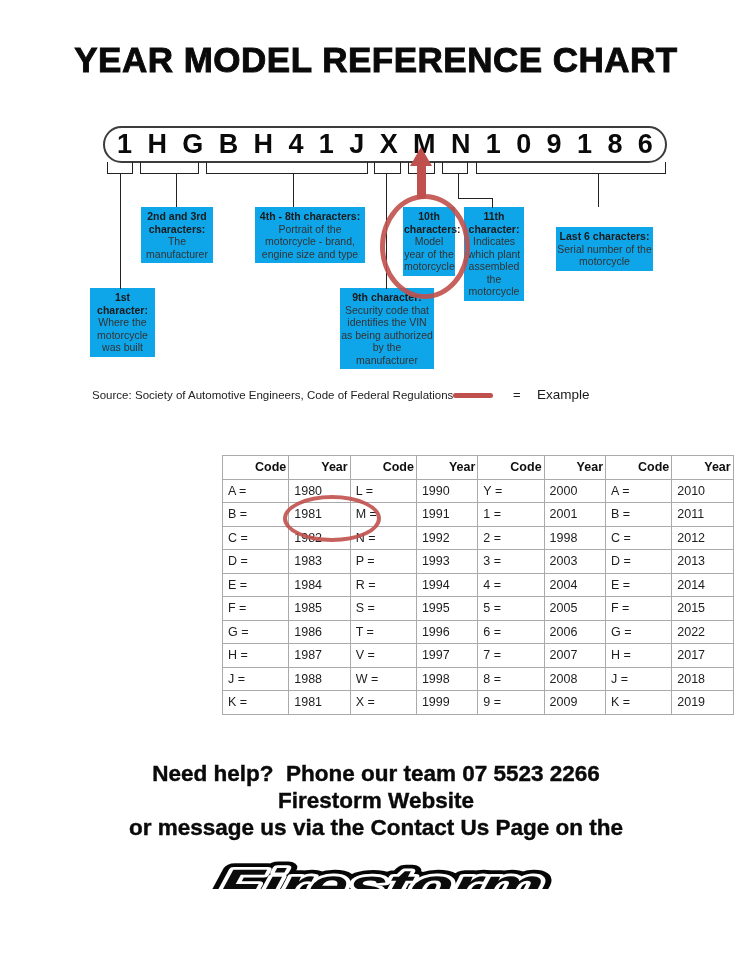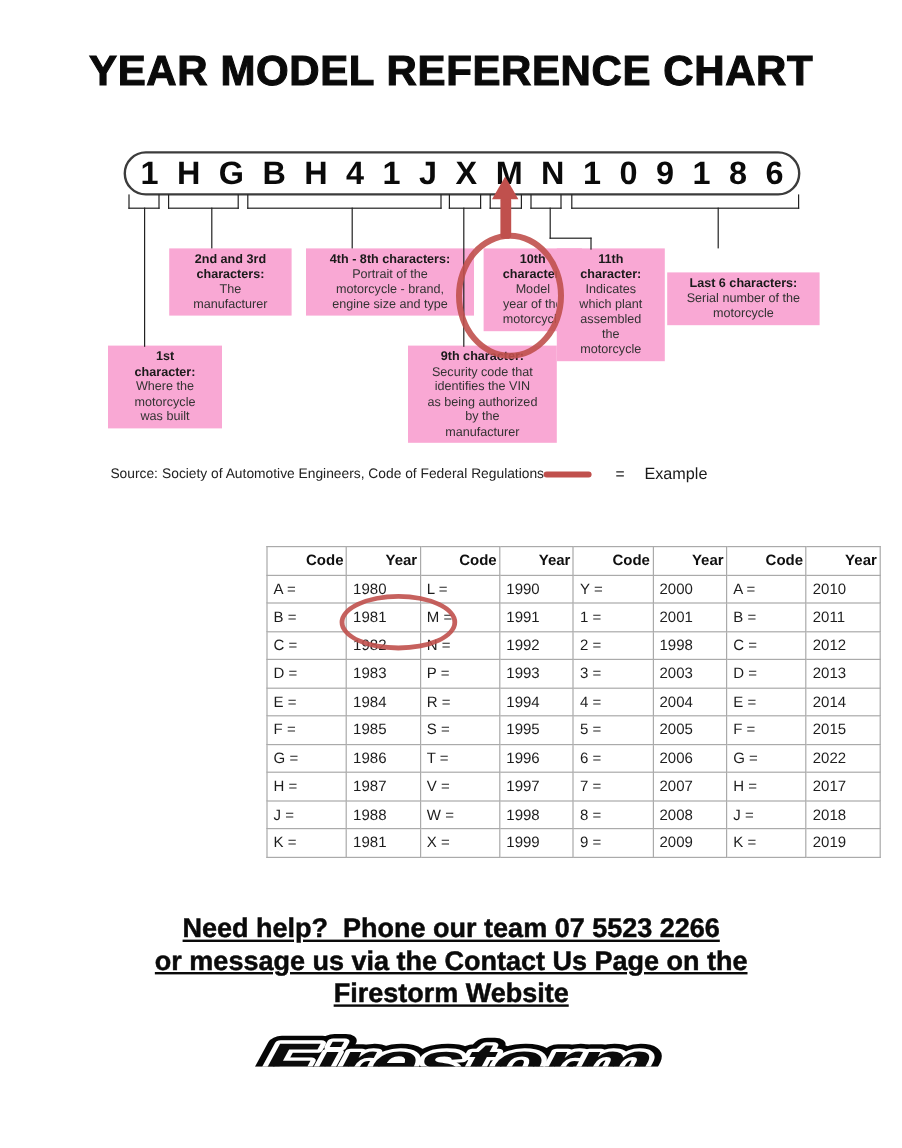--- a/index.html
+++ b/index.html
@@ -15,22 +15,22 @@
   .vin-box{position:absolute;left:103px;top:126px;width:536px;height:33px;
     border:2px solid #3c3c3c;border-radius:19px;display:flex;align-items:center;
     justify-content:space-between;padding:0 12px;background:#fff;}
   .vin-char{font-size:27px;font-weight:bold;color:#0a0a0a;line-height:1;}
 
   
   .bracket{position:absolute;top:162px;height:11px;border:1px solid #222;border-top:none;background:transparent;}
   .cline{position:absolute;background:#222;}
 
   
-  .callout{position:absolute;background:#f9a8d4;text-align:center;
-    font-size:10.5px;line-height:12.5px;color:#333;padding:3px 16px;}
+  .callout{position:absolute;background:#0ea5e9;text-align:center;
+    font-size:10.5px;line-height:12.5px;color:#333;padding:3px 1px;}
   .callout b{display:block;color:#1a1a1a;}
   .co-first{left:90px;top:288px;width:63px;}
   .co-second{left:141px;top:207px;width:70px;}
   .co-fourth{left:240px;top:207px;width:108px;margin-left:15px;}
   .co-ninth{left:340px;top:288px;width:92px;}
   .co-tenth{left:403px;top:207px;width:50px;}
   .co-eleventh{left:464px;top:207px;width:58px;}
   .co-last{left:556px;top:207px;width:95px;margin-top:20px;}
 
   
@@ -56,21 +56,21 @@
   .year-table{position:absolute;left:222px;top:455px;border-collapse:collapse;
     font-size:12.5px;color:#1d1d1d;}
   .year-table th,.year-table td{border:1px solid #aaaaaa;height:22.5px;
     padding:0 2px 0 5px;text-align:left;font-weight:normal;white-space:nowrap;}
   .year-table th{font-weight:bold;color:#0f0f0f;padding-left:32px;}
 
   
   .help-block{position:absolute;left:0;top:760px;width:752px;text-align:center;
     font-size:22.5px;font-weight:bold;line-height:27px;color:#0a0a0a;
     -webkit-text-stroke:.4px #0a0a0a;}
-  .help-line{display:block;white-space:pre;text-decoration:underline;}
+  .help-line{display:block;white-space:pre;}
 
   
   .logo-svg{position:absolute;left:186px;top:856px;}
 </style>
 </head>
 <body>
 
 <div id="canvas">
 
   <div class="page-title">YEAR MODEL REFERENCE CHART</div>
@@ -272,22 +272,22 @@
           <td>2009</td>
           <td>K =</td>
           <td>2019</td>
         </tr>
       </tbody>
   </table>
   <div class="red-ellipse-table"></div>
 
   <div class="help-block">
     <span class="help-line">Need help?  Phone our team 07 5523 2266</span>
+    <span class="help-line">Firestorm Website</span>
     <span class="help-line">or message us via the Contact Us Page on the</span>
-    <span class="help-line">Firestorm Website</span>
   </div>
 
   <svg class="logo-svg" width="380" height="84" viewBox="0 0 380 84">
     <g transform="translate(18,0) skewX(-13)" font-family="'Liberation Sans',sans-serif" font-style="italic" font-weight="bold" stroke-linejoin="round" stroke-linecap="round">
       <text x="22" y="44" font-size="44" textLength="324" lengthAdjust="spacingAndGlyphs" fill="none" stroke="#050505" stroke-width="13">Firestorm</text>
       <text x="24" y="66" font-size="25" textLength="320" lengthAdjust="spacingAndGlyphs" fill="none" stroke="#050505" stroke-width="11">MOTORCYCLES</text>
       <text x="22" y="44" font-size="44" textLength="324" lengthAdjust="spacingAndGlyphs" fill="none" stroke="#ffffff" stroke-width="5.5">Firestorm</text>
       <text x="24" y="66" font-size="25" textLength="320" lengthAdjust="spacingAndGlyphs" fill="none" stroke="#ffffff" stroke-width="4.5">MOTORCYCLES</text>
       <text x="22" y="44" font-size="44" textLength="324" lengthAdjust="spacingAndGlyphs" fill="#0c0c0c">Firestorm</text>
       <text x="24" y="66" font-size="25" textLength="320" lengthAdjust="spacingAndGlyphs" fill="#c4262e">MOTORCYCLES</text>

